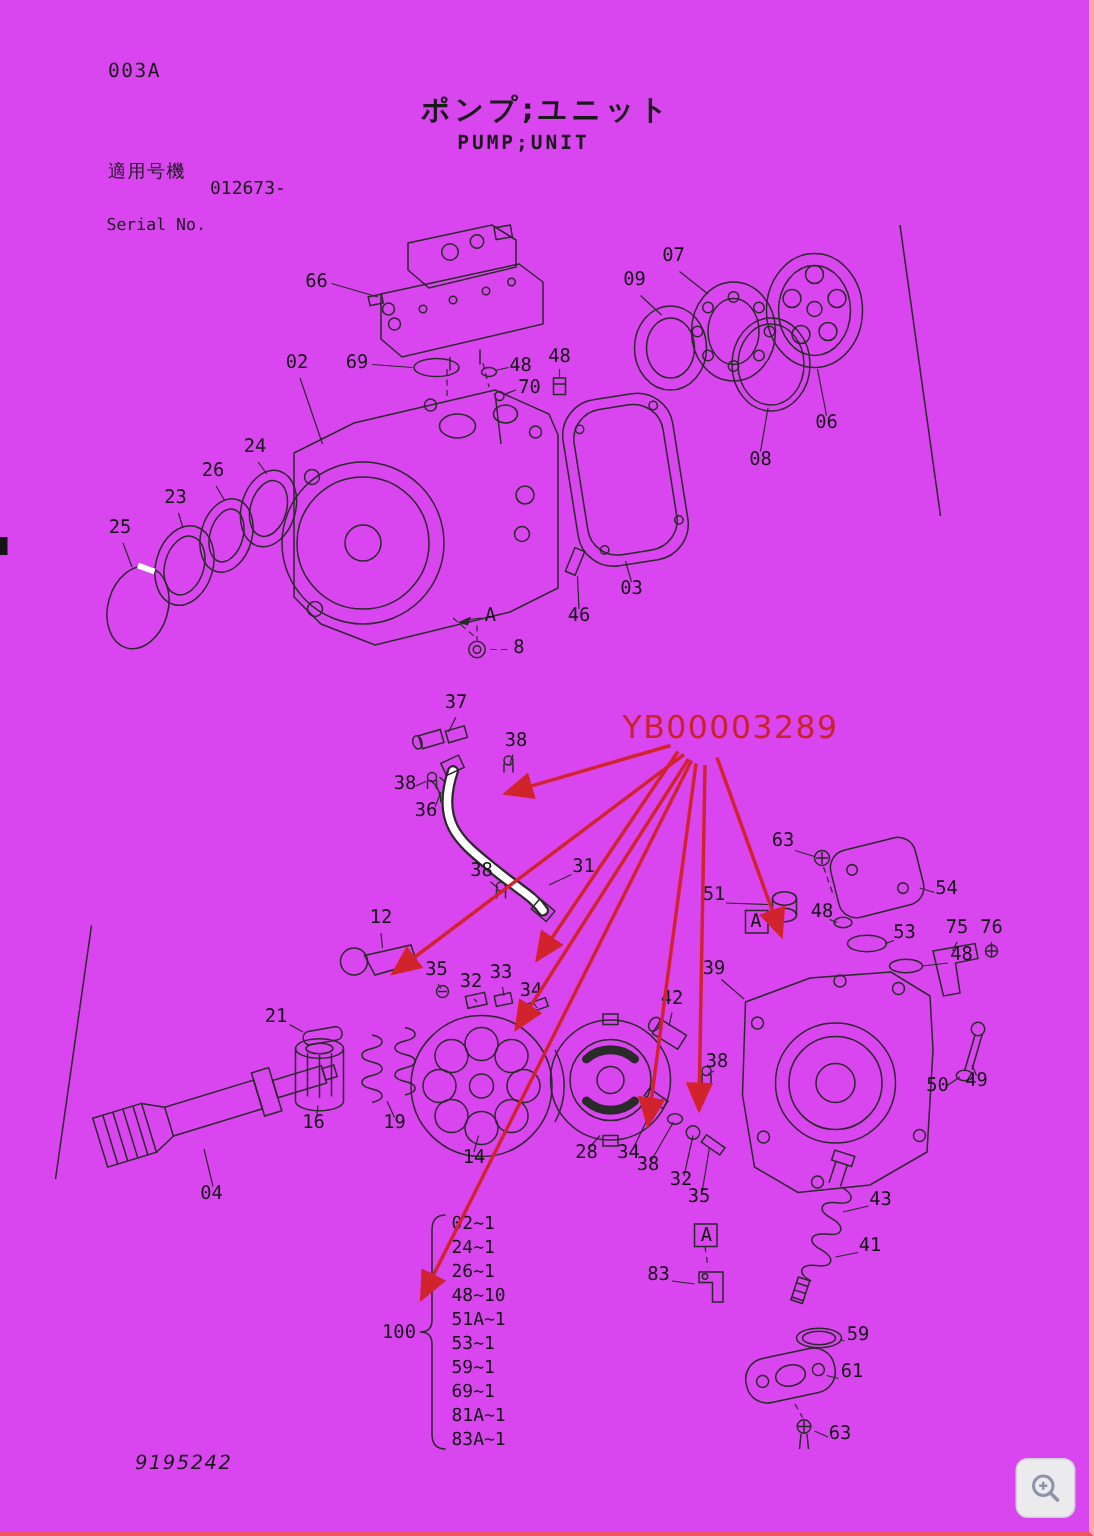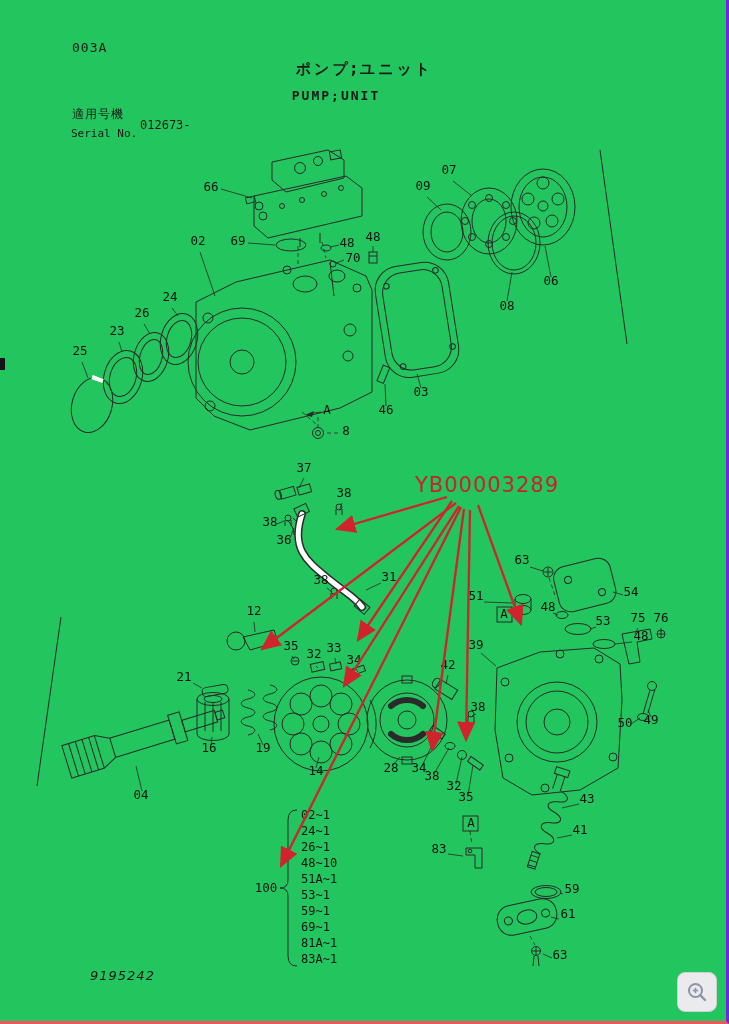--- a/index.html
+++ b/index.html
@@ -1,27 +1,27 @@
 <!DOCTYPE html>
 <html><head>
 <meta charset="utf-8">
 <style>
   html,body{margin:0;padding:0;background:#fff;}
   .page{
-    position:relative;width:729px;height:1024px;background:#22c55e;overflow:hidden;
+    position:relative;width:729px;height:1024px;background:#d946ef;overflow:hidden;
     font-family:"DejaVu Sans",sans-serif;color:#1a1a1a;
-    border-right:3px solid #6d28d9;border-bottom:3px solid #ef5560;box-sizing:border-box;
+    border-right:3px solid #fca5a5;border-bottom:3px solid #ef5560;box-sizing:border-box;
   }
   .abs{position:absolute;}
   .doc-code{left:72px;top:40px;font:13px "DejaVu Sans Mono",monospace;letter-spacing:1px;}
-  .title-jp{left:0;top:60px;width:729px;text-align:center;font-size:15px;font-weight:bold;letter-spacing:3px;}
-  .title-en{left:3px;top:88px;width:666px;text-align:center;font:bold 13px "DejaVu Sans Mono",monospace;letter-spacing:2px;}
+  .title-jp{left:0;top:60px;width:729px;text-align:center;font-size:19px;font-weight:bold;letter-spacing:3px;}
+  .title-en{left:16px;top:88px;width:666px;text-align:center;font:bold 13px "DejaVu Sans Mono",monospace;letter-spacing:2px;}
   .app-label{left:72px;top:106px;font-size:12px;font-weight:normal;letter-spacing:1px;}
   .serial-value{left:140px;top:118px;font:12px "DejaVu Sans Mono",monospace;}
-  .serial-label{left:71px;top:127px;font:11px "DejaVu Sans Mono",monospace;}
+  .serial-label{left:71px;top:143px;font:11px "DejaVu Sans Mono",monospace;}
   .footer-code{left:90px;top:968px;font-style:italic;font-size:13px;letter-spacing:1px;}
   .edge-tick{left:0;top:358px;width:5px;height:12px;background:#151515;}
   .diagram{left:0;top:0;width:729px;height:1024px;}
   .zoom-btn{
     right:9px;bottom:9px;width:38px;height:38px;border-radius:8px;background:#ebebee;
     border:1px solid #cfcfd6;display:flex;align-items:center;justify-content:center;cursor:pointer;
   }
   svg .ln{stroke:#2a2a2a;stroke-width:1;fill:none;}
   svg .ld{stroke:#2a2a2a;stroke-width:0.8;fill:none;}
   svg .dsh{stroke:#2a2a2a;stroke-width:0.8;fill:none;stroke-dasharray:4 3;}

